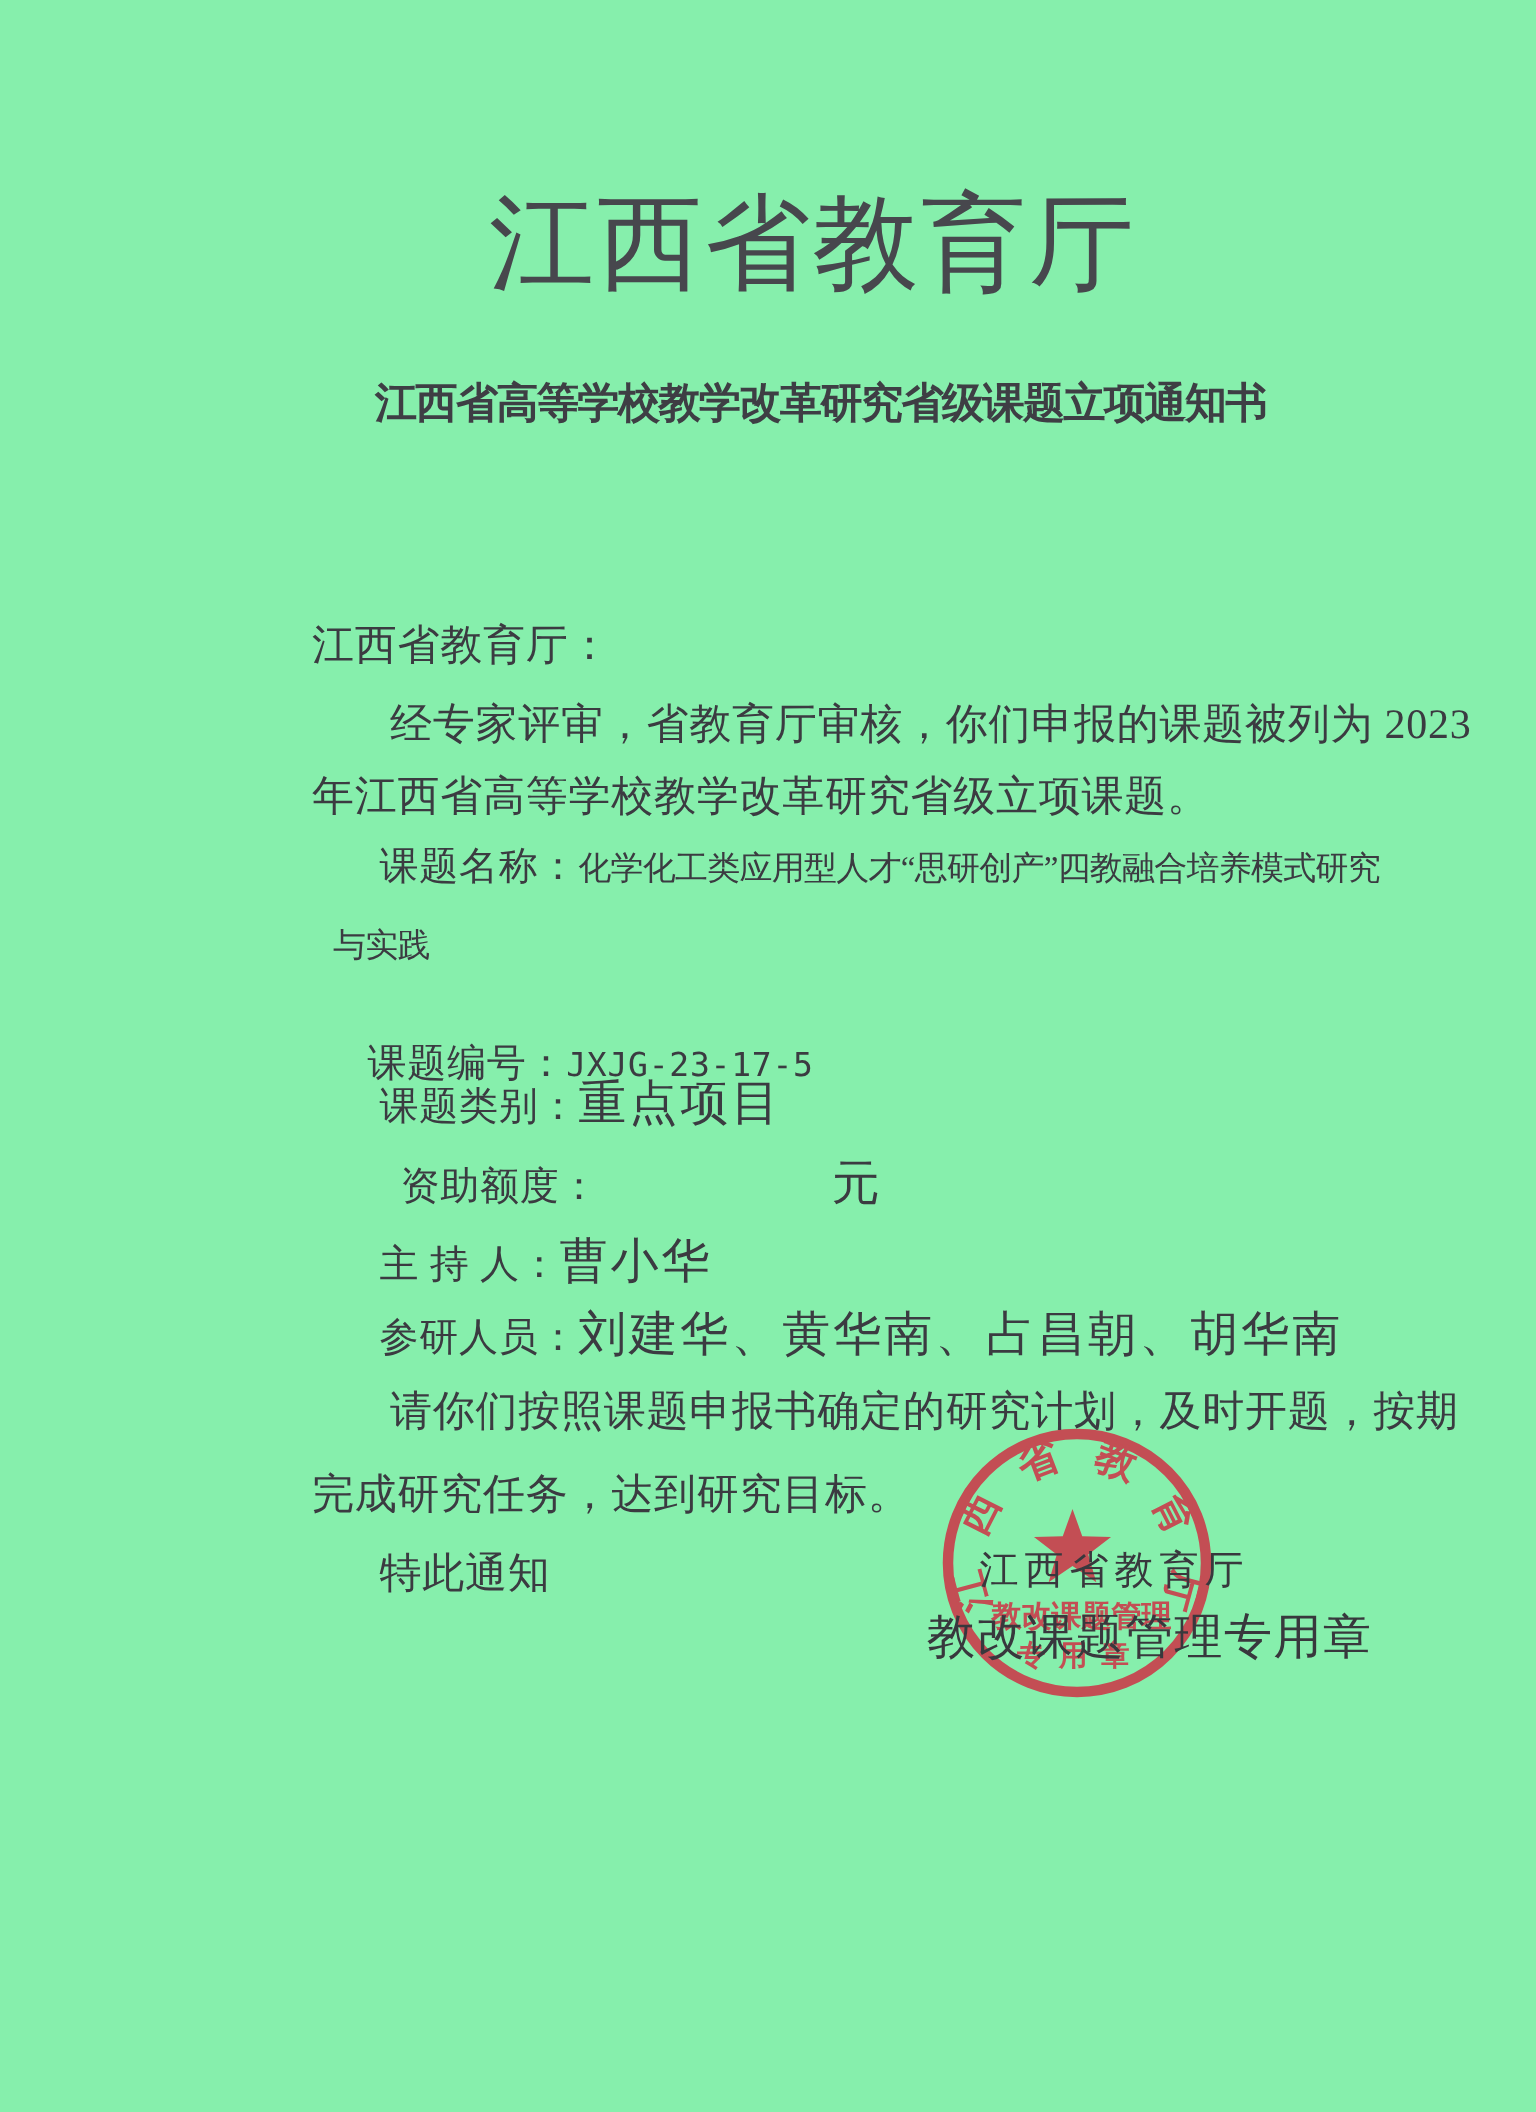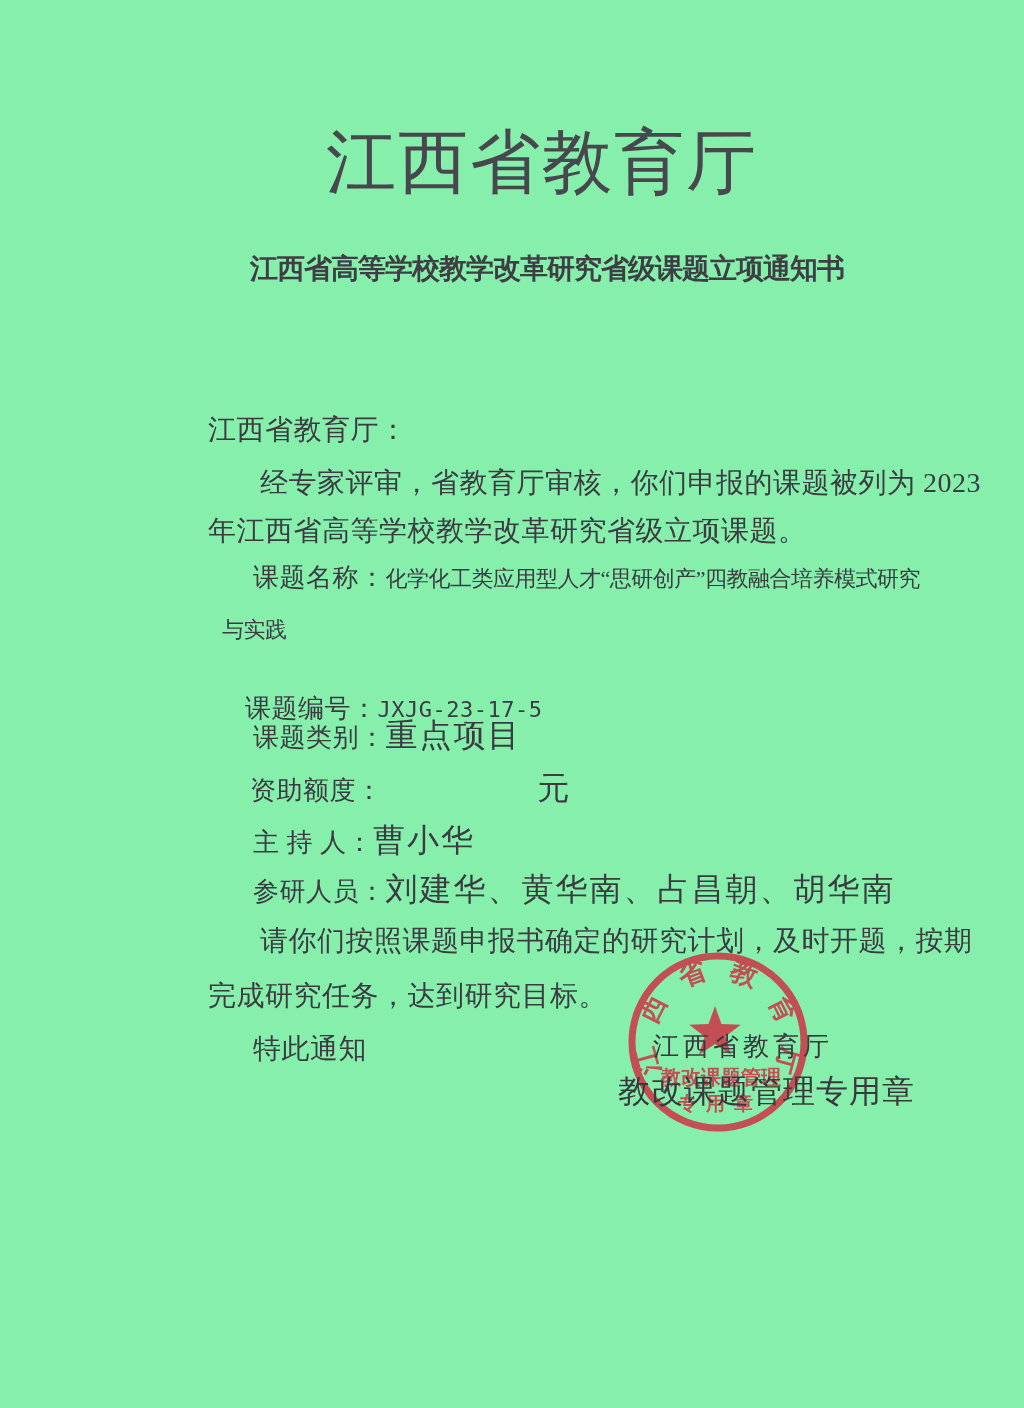--- a/index.html
+++ b/index.html
@@ -72,21 +72,21 @@
   <div class="line kai" style="top:615px; left:222px;">与实践</div>
 
   <div class="line" style="top:663px; left:245px;margin-top:28px;">
     <span class="flabel">课题编号：</span><span class="mono">JXJG-23-17-5</span>
   </div>
 
   <div class="line" style="top:714px; left:253px;">
     <span class="flabel">课题类别：</span><span class="kai-lg">重点项目</span>
   </div>
 
-  <div class="line" style="top:767px; left:250px;">
+  <div class="line" style="top:767px; left:267px;">
     <span class="flabel">资助额度：</span><span class="spacer"></span><span class="kai-lg">元</span>
   </div>
 
   <div class="line" style="top:819px; left:253px;">
     <span class="flabel">主 持 人：</span><span class="kai-lg">曹小华</span>
   </div>
 
   <div class="line" style="top:922px; left:260px;">请你们按照课题申报书确定的研究计划，及时开题，按期</div>
 
   <div class="line" style="top:868px; left:253px;">

